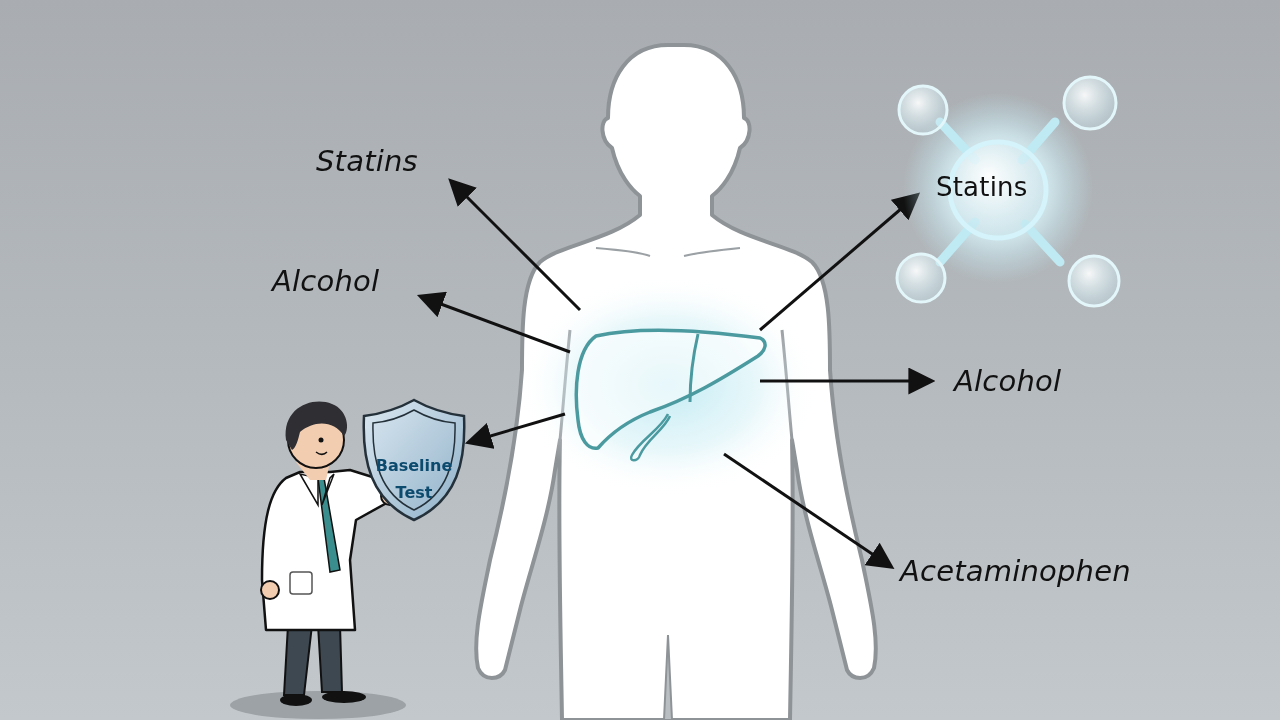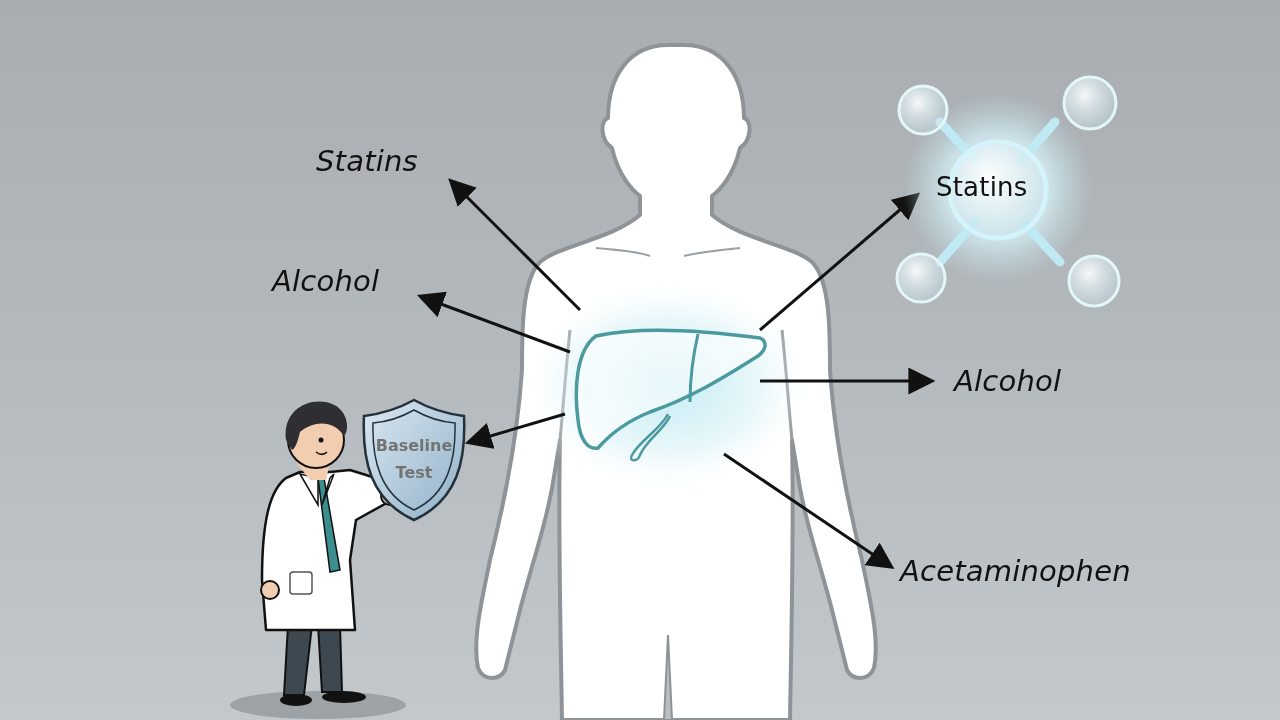--- a/index.html
+++ b/index.html
@@ -8,23 +8,23 @@
     background: linear-gradient(180deg, #a9adb1 0%, #b3b8bc 45%, #c3c8cc 100%);
     font-family: "DejaVu Sans", sans-serif;
   }
   .canvas { position:absolute; left:0; top:0; width:1280px; height:720px; }
   .label {
     position:absolute; color:#111; font-family:"DejaVu Sans", sans-serif;
     font-style:italic; font-size:29px; letter-spacing:0.2px; white-space:nowrap;
   }
   .label.upright { font-style:normal; font-size:26px; }
   .shield-text {
-    position:absolute; left:364px; top:432px; width:100px; text-align:center;
+    position:absolute; left:364px; top:452px; width:100px; text-align:center;
     font-family:"DejaVu Sans", sans-serif; font-size:16px; line-height:27px;
-    color:#737373; font-weight:bold;
+    color:#0c4a6e; font-weight:bold;
   }
 </style>
 </head>
 <body>
 
 <svg class="canvas" width="1280" height="720" viewBox="0 0 1280 720" xmlns="http://www.w3.org/2000/svg">
   <defs>
     <radialGradient id="liverGlow" cx="50%" cy="50%" r="50%">
       <stop offset="0%" stop-color="#bfeaf3" stop-opacity="0.95"></stop>
       <stop offset="60%" stop-color="#d8f2f7" stop-opacity="0.6"></stop>

